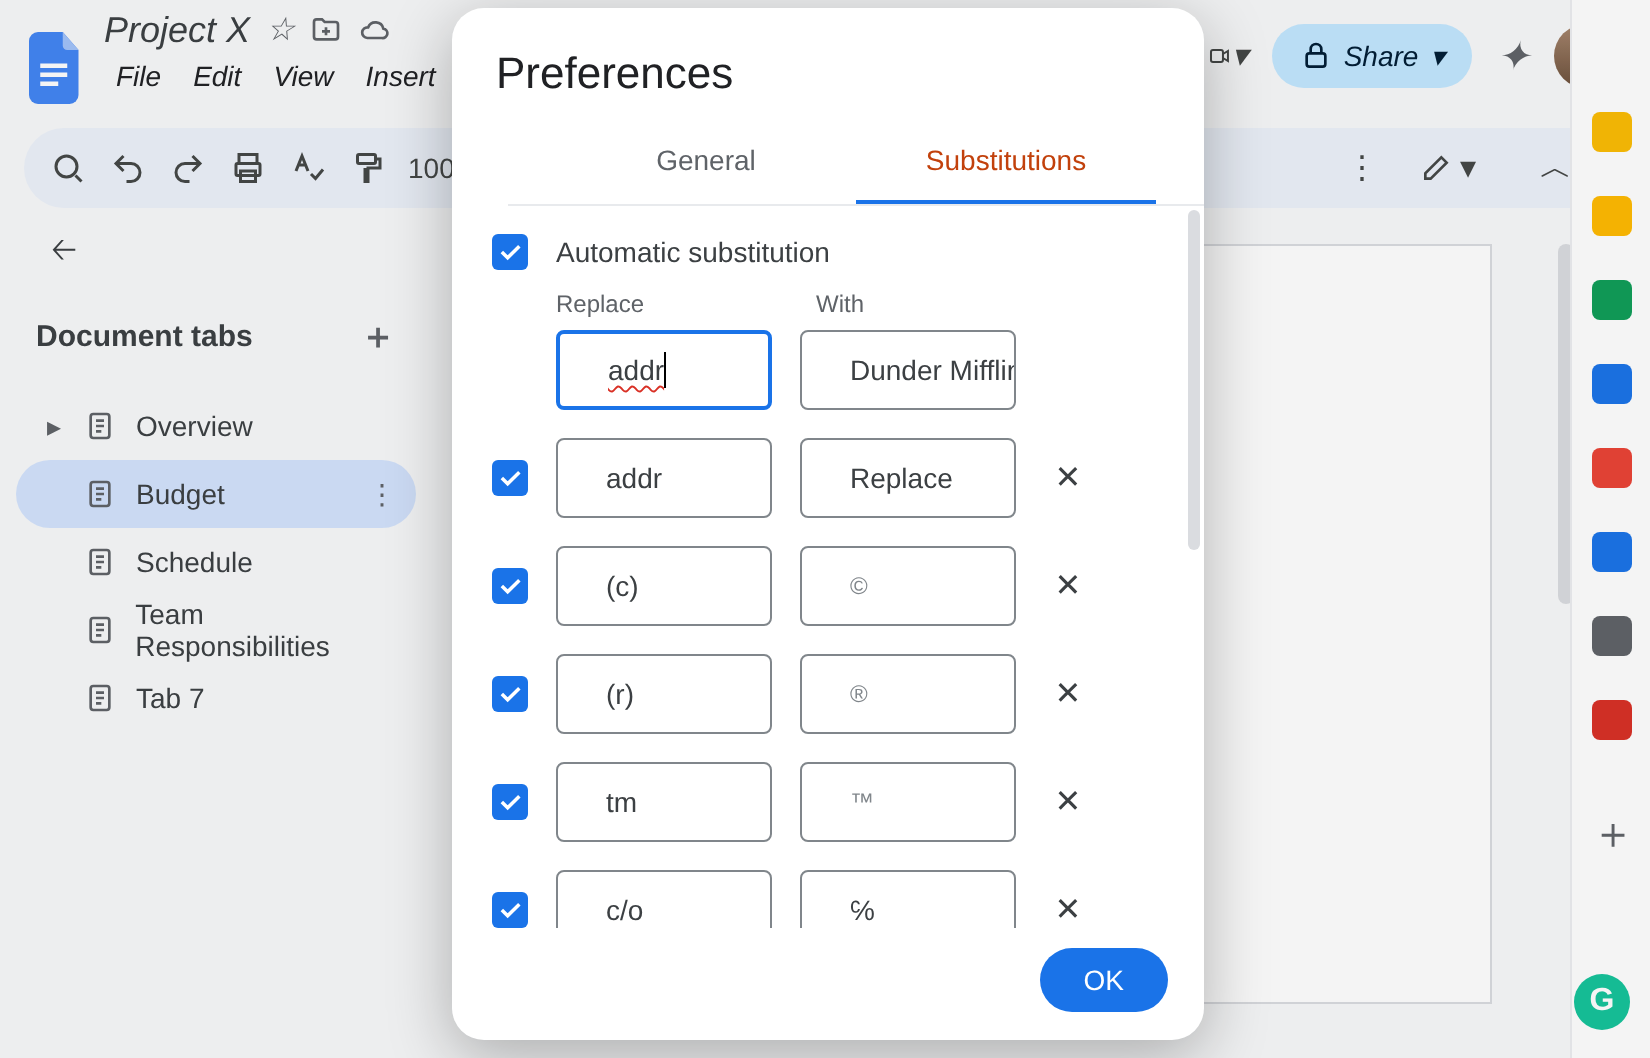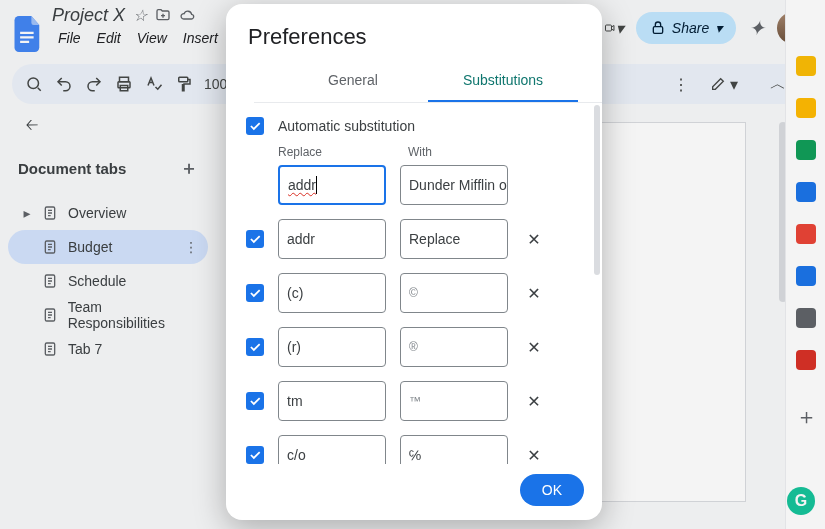--- a/index.html
+++ b/index.html
@@ -54,31 +54,31 @@
   .grammarly { position:absolute; right:10px; bottom:14px; width:28px; height:28px; border-radius:50%; background:#15c39a; display:flex; align-items:center; justify-content:center; color:#fff; font-weight:700;}
 
   
   .scrim { position:absolute; inset:0; background:rgba(32,33,36,0.05); }
 
   
   .dialog { position:absolute; left:226px; top:4px; width:376px; height:516px; background:#fff; border-radius:16px; box-shadow:0 8px 32px rgba(0,0,0,0.28); display:flex; flex-direction:column; overflow:hidden;}
   .dlg-title { font-size:22px; color:#202124; padding:20px 24px 10px 22px;}
   .tabs { display:flex; border-bottom:1px solid #e8eaed; padding: 0 24px; margin-left: 28px;}
   .tab { flex:1; text-align:center; padding:12px 0; font-size:14px; color:#5f6368; }
-  .tab.active { color:#0f766e; font-weight:500; border-bottom:2px solid #1a73e8; }
+  .tab.active { color:#c2410c; font-weight:500; border-bottom:2px solid #1a73e8; }
   .dlg-body { flex:1; overflow:auto; padding:14px 20px 4px 20px; position:relative;}
   .dlg-scroll { position:absolute; right:2px; top:2px; width:6px; height:170px; background:#dadce0; border-radius:3px;}
   .auto-row { display:flex; align-items:center; gap:14px; margin-bottom:10px;}
   .chk { width:18px; height:18px; background:#1a73e8; border-radius:3px; display:flex; align-items:center; justify-content:center; flex-shrink:0;}
   .chk svg { width:14px; height:14px; }
   .hdrs { display:flex; gap:14px; padding-left:32px; margin-bottom:6px;}
   .hdr { width:116px; font-size:12px; color:#5f6368; font-weight:500;}
   .sub-row { display:flex; align-items:center; gap:14px; margin-bottom:14px; }
   .sub-row .chk-slot{ width:18px; display:flex; justify-content:center;}
-  .txt { width:108px; height:40px; border:1px solid #80868b; border-radius:4px; padding:0 8px; font-size:14px; color:#3c4043; background:#fff; display:flex; align-items:center; overflow:hidden; white-space:nowrap;}
+  .txt { width:108px; height:40px; border:1px solid #80868b; border-radius:4px; padding:0 24px; font-size:14px; color:#3c4043; background:#fff; display:flex; align-items:center; overflow:hidden; white-space:nowrap;}
   .txt.focused { border:2px solid #1a73e8; height:40px;}
   .txt.small-sym { color:#80868b; font-size:12px;}
   .del { width:24px; height:24px; display:flex; align-items:center; justify-content:center; color:#3c4043;}
   .dlg-foot { display:flex; justify-content:flex-end; align-items:center; gap:12px; padding:10px 18px 14px 0;}
   .btn-cancel { color:#1a73e8; font-size:14px; font-weight:500; padding:8px 10px;}
   .btn-ok { background:#1a73e8; color:#fff; font-size:14px; font-weight:500; padding:8px 22px; border-radius:18px;}
 
   .spell { text-decoration: underline wavy #d93025 1px; text-underline-offset:2px;}
 </style>
 </head>

